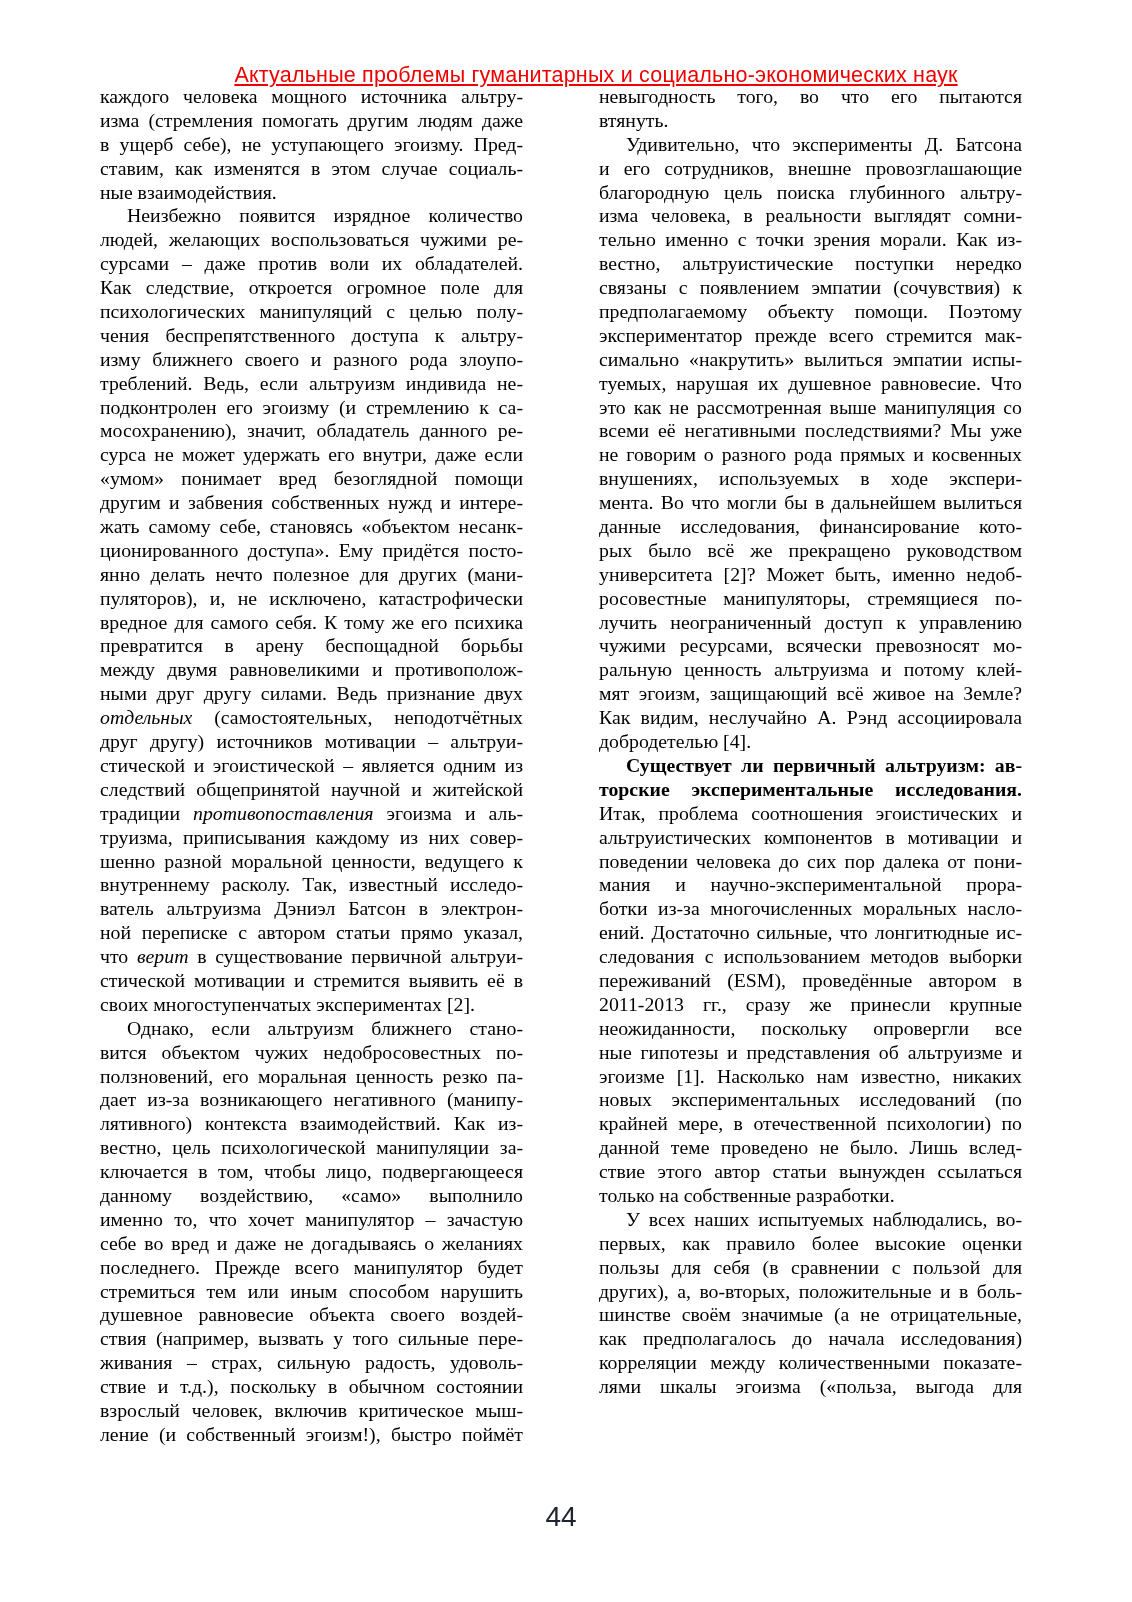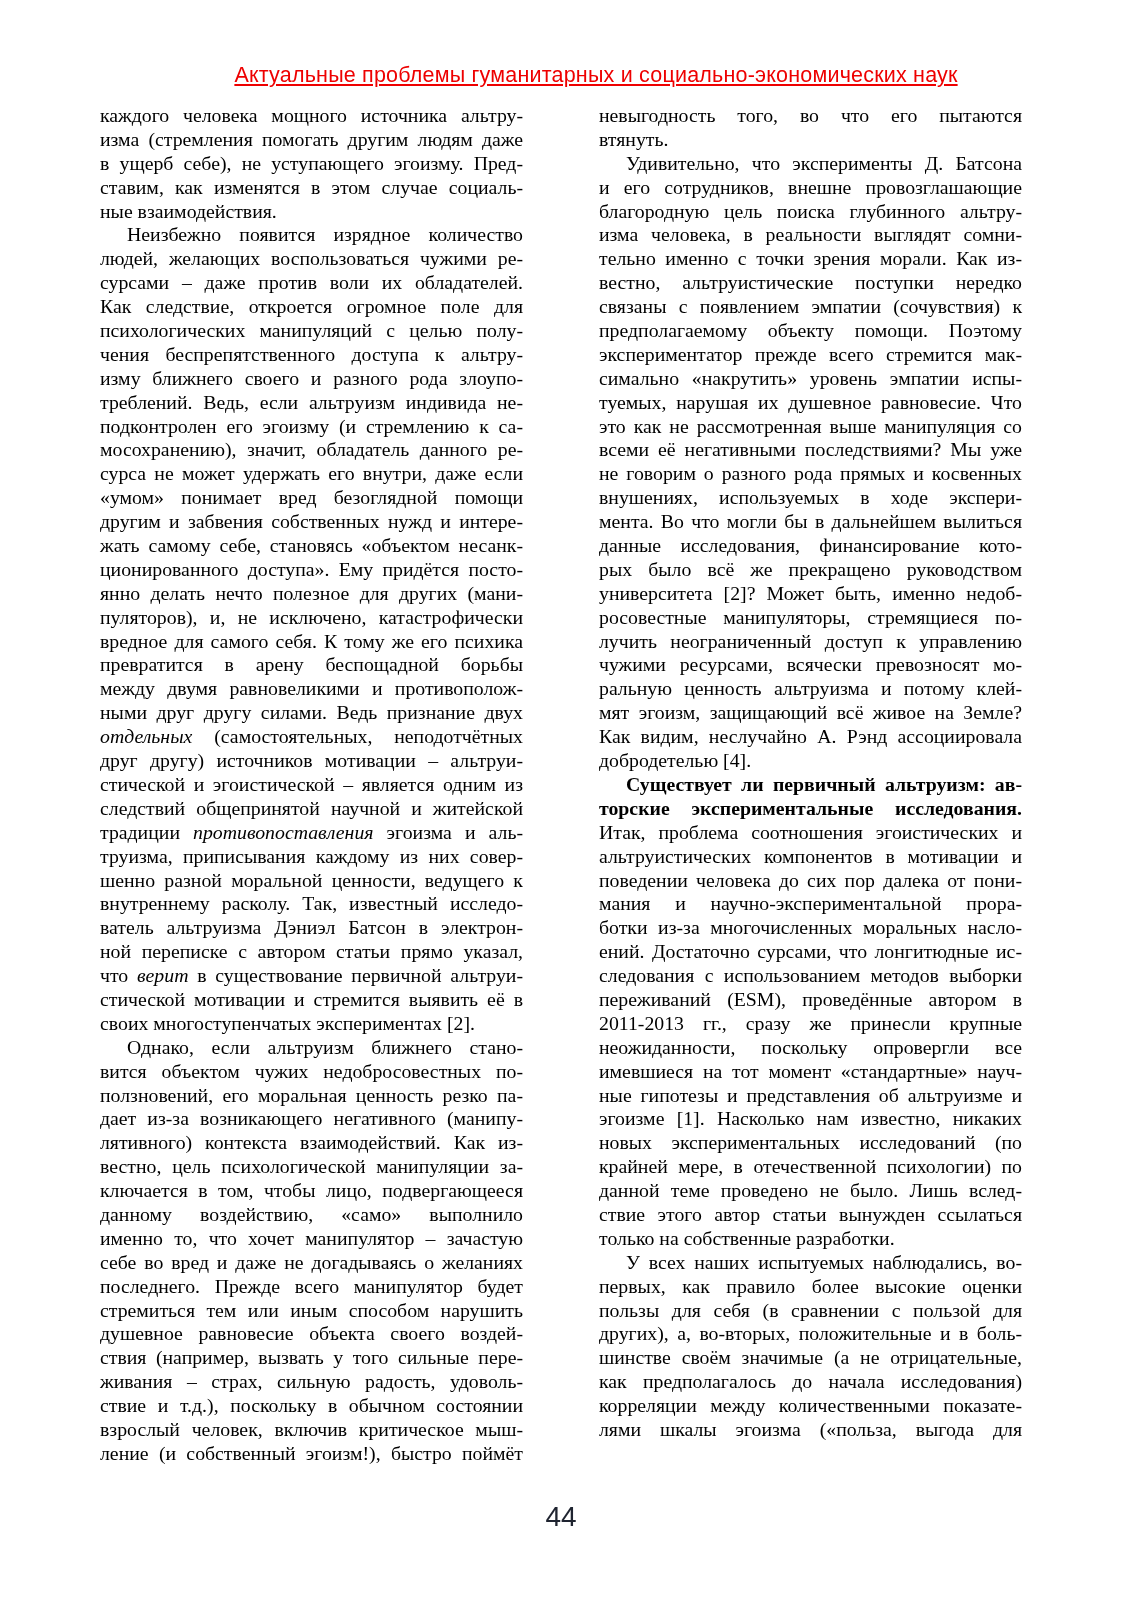--- a/index.html
+++ b/index.html
@@ -22,21 +22,21 @@
     font-family: "Liberation Sans", sans-serif;
     font-size: 21.5px;
     font-weight: 400;
     letter-spacing: 0.2px;
     text-decoration: underline;
     white-space: nowrap;
   }
 
   .columns {
     position: absolute;
-    top: 104px; left: 100px;
+    top: 85px; left: 100px;
     width: 922px;
     display: flex;
     gap: 76px;
   }
   .col {
     width: 433px;
     font-size: 19.8px;
     line-height: 23.9px;
   }
   .line {
@@ -128,21 +128,21 @@
         <div class="line e">втянуть.</div>
         <div class="line p">Удивительно, что эксперименты Д. Батсона</div>
         <div class="line">и его сотрудников, внешне провозглашающие</div>
         <div class="line">благородную цель поиска глубинного альтру-</div>
         <div class="line">изма человека, в реальности выглядят сомни-</div>
         <div class="line">тельно именно с точки зрения морали. Как из-</div>
         <div class="line">вестно, альтруистические поступки нередко</div>
         <div class="line">связаны с появлением эмпатии (сочувствия) к</div>
         <div class="line">предполагаемому объекту помощи. Поэтому</div>
         <div class="line">экспериментатор прежде всего стремится мак-</div>
-        <div class="line">симально «накрутить» уровень эмпатии испы-</div>
+        <div class="line">симально «накрутить» вылиться эмпатии испы-</div>
         <div class="line">туемых, нарушая их душевное равновесие. Что</div>
         <div class="line">это как не рассмотренная выше манипуляция со</div>
         <div class="line">всеми её негативными последствиями? Мы уже</div>
         <div class="line">не говорим о разного рода прямых и косвенных</div>
         <div class="line">внушениях, используемых в ходе экспери-</div>
         <div class="line">мента. Во что могли бы в дальнейшем вылиться</div>
         <div class="line">данные исследования, финансирование кото-</div>
         <div class="line">рых было всё же прекращено руководством</div>
         <div class="line">университета [2]? Может быть, именно недоб-</div>
         <div class="line">росовестные манипуляторы, стремящиеся по-</div>
@@ -152,26 +152,25 @@
         <div class="line">мят эгоизм, защищающий всё живое на Земле?</div>
         <div class="line">Как видим, неслучайно А. Рэнд ассоциировала</div>
         <div class="line e">добродетелью [4].</div>
         <div class="line p"><span class="bi">Существует ли первичный альтруизм: ав-</span></div>
         <div class="line"><span class="bi">торские экспериментальные исследования.</span></div>
         <div class="line">Итак, проблема соотношения эгоистических и</div>
         <div class="line">альтруистических компонентов в мотивации и</div>
         <div class="line">поведении человека до сих пор далека от пони-</div>
         <div class="line">мания и научно-экспериментальной прора-</div>
         <div class="line">ботки из-за многочисленных моральных насло-</div>
-        <div class="line">ений. Достаточно сурсами, что лонгитюдные ис-</div>
+        <div class="line">ений. Достаточно сильные, что лонгитюдные ис-</div>
         <div class="line">следования с использованием методов выборки</div>
         <div class="line">переживаний (ESM), проведённые автором в</div>
         <div class="line">2011-2013 гг., сразу же принесли крупные</div>
         <div class="line">неожиданности, поскольку опровергли все</div>
-        <div class="line">имевшиеся на тот момент «стандартные» науч-</div>
         <div class="line">ные гипотезы и представления об альтруизме и</div>
         <div class="line">эгоизме [1]. Насколько нам известно, никаких</div>
         <div class="line">новых экспериментальных исследований (по</div>
         <div class="line">крайней мере, в отечественной психологии) по</div>
         <div class="line">данной теме проведено не было. Лишь вслед-</div>
         <div class="line">ствие этого автор статьи вынужден ссылаться</div>
         <div class="line e">только на собственные разработки.</div>
         <div class="line p">У всех наших испытуемых наблюдались, во-</div>
         <div class="line">первых, как правило более высокие оценки</div>
         <div class="line">пользы для себя (в сравнении с пользой для</div>

